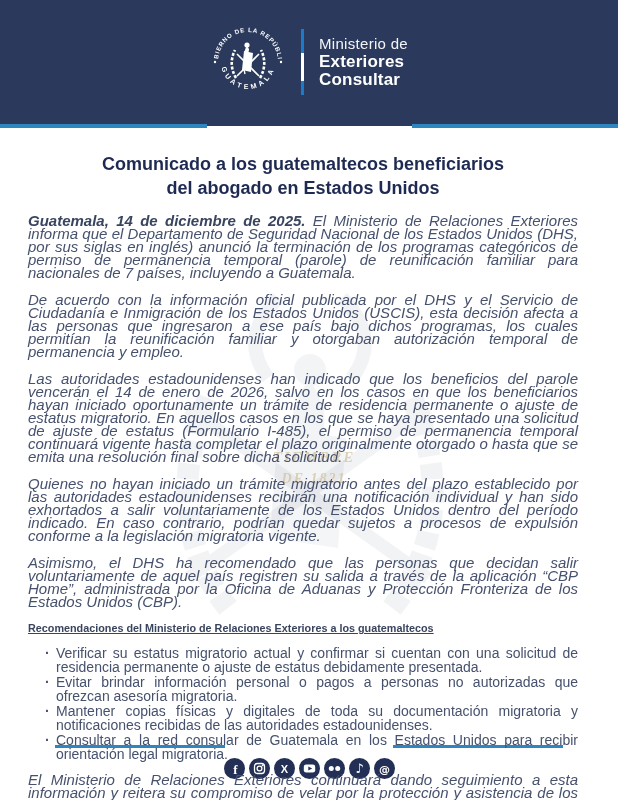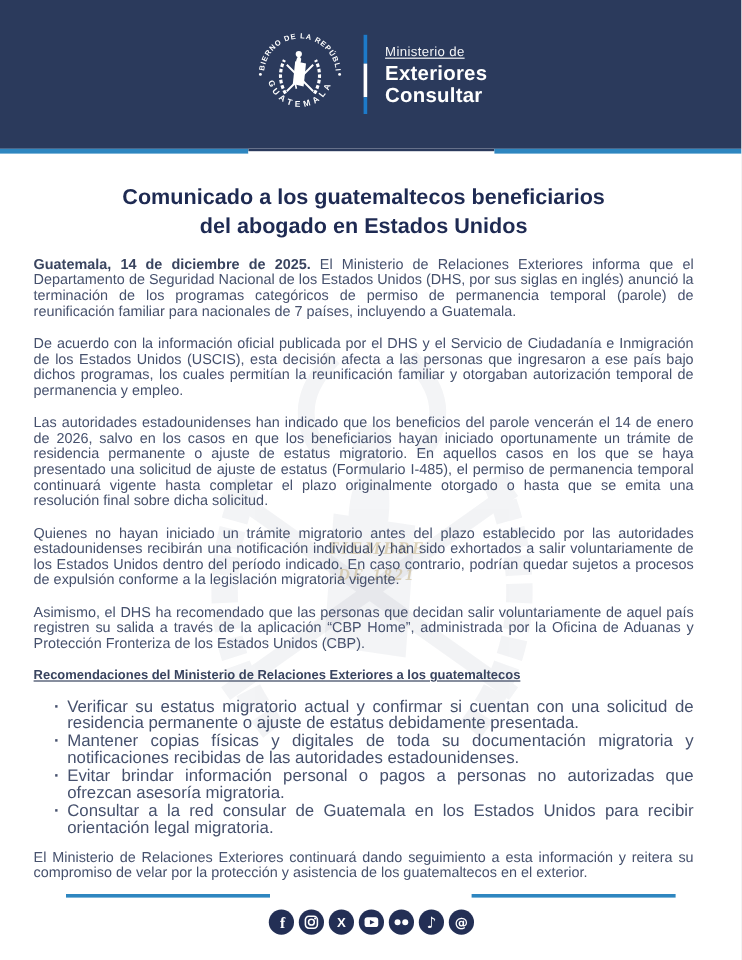--- a/index.html
+++ b/index.html
@@ -13,37 +13,37 @@
   .header {
     height:124px; background:#2b3a5c;
     display:flex; align-items:center; justify-content:center; gap:15px;
   }
   .seal { width:76px; height:76px; flex:0 0 auto; }
   .divider { width:3px; height:66px; display:flex; flex-direction:column; flex:0 0 auto; }
   .divider .d-blue-top { height:24px; background:#1d7ac9; }
   .divider .d-white   { height:28px; background:#ffffff; }
   .divider .d-blue-bot{ height:14px; background:#1d7ac9; }
   .brand { color:#ffffff; }
-  .brand .b-light { font-size:11px; font-weight:400; letter-spacing:.3px; line-height:18px; opacity:.95;text-decoration:underline; }
+  .brand .b-light { font-size:15px; font-weight:400; letter-spacing:.3px; line-height:18px; opacity:.95; }
   .brand .b-bold  { font-size:17px; font-weight:700; letter-spacing:.2px; line-height:18px; }
 
   
   .strip { display:flex; height:4px; }
   .strip .seg-blue-l { width:207px; background:#2e86c0; }
   .strip .seg-gap    { width:205px; background:#ffffff; border-top:2px solid #2b3a5c; box-sizing:border-box; }
   .strip .seg-blue-r { flex:1; background:#2e86c0; }
 
   
   .watermark { position:absolute; left:118px; top:278px; width:384px; height:384px; z-index:0; pointer-events:none;font-style:italic; }
 
   
   .content { position:relative; z-index:1; padding:24px 40px 0 28px; }
   .title { margin:0 0 14px 0; text-align:center; color:#1e2a52; font-size:18px; line-height:24px; font-weight:700; }
   .title span { display:block; }
-  .para { margin:0 0 14px 0; font-size:12px; line-height:13px; color:#46516d; text-align:justify; }
+  .para { margin:0 0 14px 0; font-size:15px; line-height:13px; color:#46516d; text-align:justify;font-style:italic; }
   .para b { color:#39445f; }
   .rec-heading { margin:0 0 12px 0; font-size:10.8px; line-height:13px; font-weight:700; color:#39445f;text-decoration:underline; }
   .rec-list { margin:0 0 12px 0; padding:0 0 0 28px; list-style:none; }
   .rec-list li { position:relative; margin:0 0 2px 0; font-size:14px; line-height:13.5px; color:#46516d; text-align:justify; }
   .rec-list li::before { content:"·"; position:absolute; left:-11px; top:0; font-weight:700; color:#46516d; }
 
   
   .rule { position:absolute; top:745px; height:3px; width:170px; background:#2e86c0; }
   .rule-left  { left:55px; }
   .rule-right { left:393px; }
@@ -135,22 +135,22 @@
 
     <p class="para">De acuerdo con la información oficial publicada por el DHS y el Servicio de Ciudadanía e Inmigración de los Estados Unidos (USCIS), esta decisión afecta a las personas que ingresaron a ese país bajo dichos programas, los cuales permitían la reunificación familiar y otorgaban autorización temporal de permanencia y empleo.</p>
     <p class="para">Las autoridades estadounidenses han indicado que los beneficios del parole vencerán el 14 de enero de 2026, salvo en los casos en que los beneficiarios hayan iniciado oportunamente un trámite de residencia permanente o ajuste de estatus migratorio. En aquellos casos en los que se haya presentado una solicitud de ajuste de estatus (Formulario I-485), el permiso de permanencia temporal continuará vigente hasta completar el plazo originalmente otorgado o hasta que se emita una resolución final sobre dicha solicitud.</p>
     <p class="para">Quienes no hayan iniciado un trámite migratorio antes del plazo establecido por las autoridades estadounidenses recibirán una notificación individual y han sido exhortados a salir voluntariamente de los Estados Unidos dentro del período indicado. En caso contrario, podrían quedar sujetos a procesos de expulsión conforme a la legislación migratoria vigente.</p>
     <p class="para">Asimismo, el DHS ha recomendado que las personas que decidan salir voluntariamente de aquel país registren su salida a través de la aplicación “CBP Home”, administrada por la Oficina de Aduanas y Protección Fronteriza de los Estados Unidos (CBP).</p>
 
     <h2 class="rec-heading">Recomendaciones del Ministerio de Relaciones Exteriores a los guatemaltecos</h2>
 
     <ul class="rec-list">
       <li><span>Verificar su estatus migratorio actual y confirmar si cuentan con una solicitud de residencia permanente o ajuste de estatus debidamente presentada.</span></li>
+      <li><span>Evitar brindar información personal o pagos a personas no autorizadas que ofrezcan asesoría migratoria.</span></li>
       <li><span>Mantener copias físicas y digitales de toda su documentación migratoria y notificaciones recibidas de las autoridades estadounidenses.</span></li>
-      <li><span>Evitar brindar información personal o pagos a personas no autorizadas que ofrezcan asesoría migratoria.</span></li>
       <li><span>Consultar a la red consular de Guatemala en los Estados Unidos para recibir orientación legal migratoria.</span></li>
     </ul>
 
     <p class="para">El Ministerio de Relaciones Exteriores continuará dando seguimiento a esta información y reitera su compromiso de velar por la protección y asistencia de los guatemaltecos en el exterior.</p>
   </div>
 
   <div class="rule rule-left"></div>
   <div class="rule rule-right"></div>
 
   <div class="social-row">

